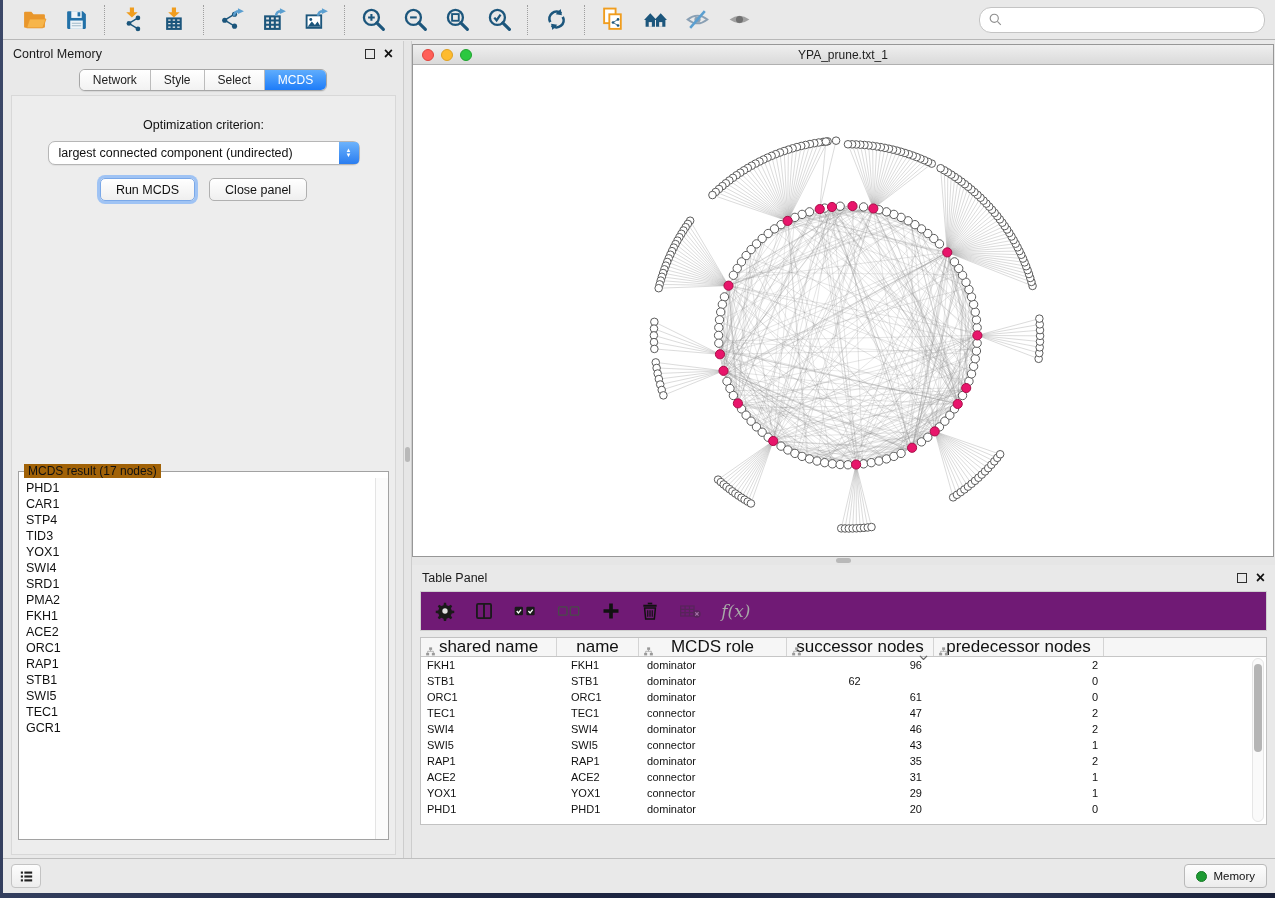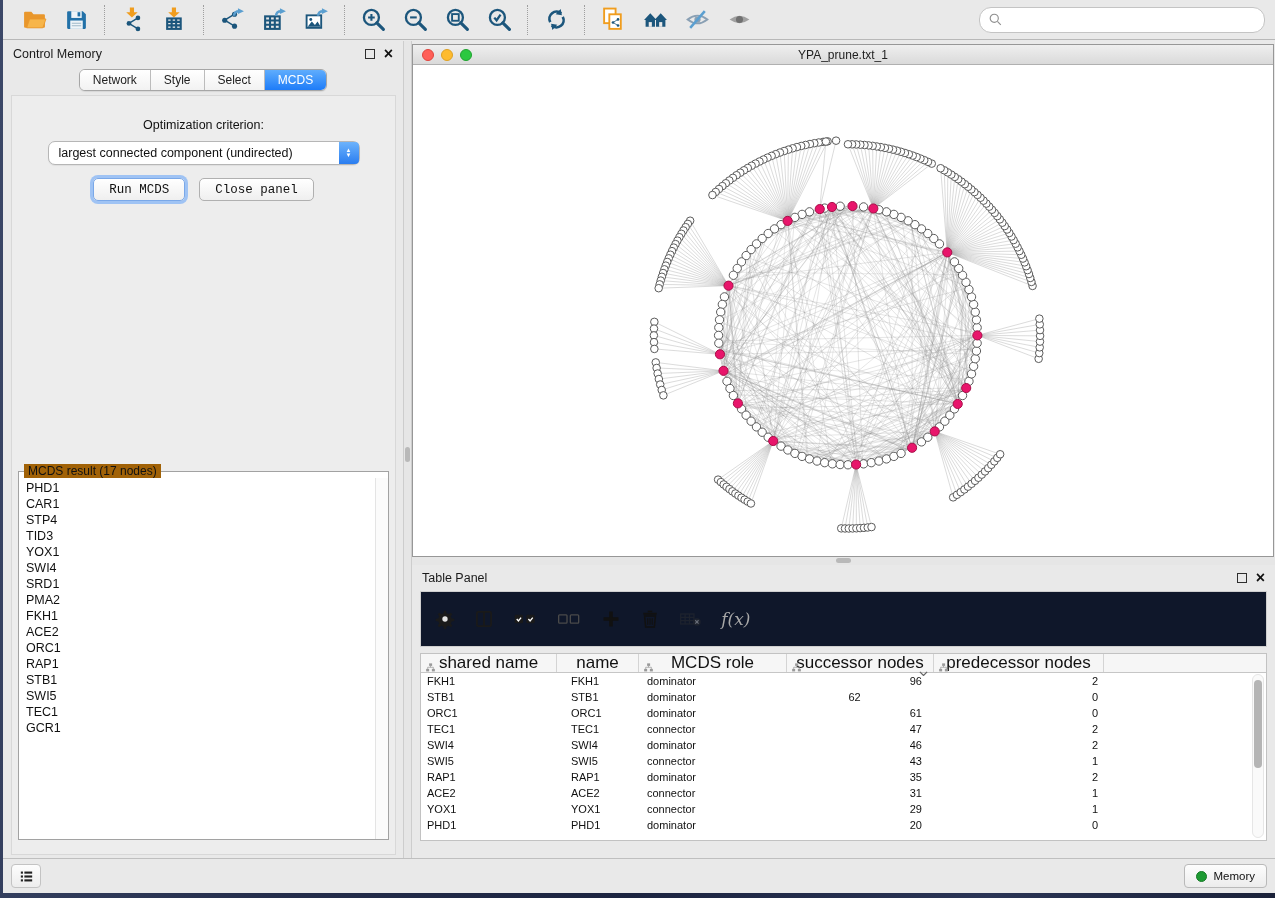--- a/index.html
+++ b/index.html
@@ -43,21 +43,21 @@
   .cp-tabs{display:flex;justify-content:center;margin-top:2px;position:relative;z-index:2}
   .cp-body{position:absolute;top:54px;left:8px;right:7px;bottom:3px;background:#ededed;border:1px solid #d8d8d8}
   .crit-label{text-align:center;margin-top:22px;font-size:12.5px;color:#111}
   .select{width:312px;height:24px;margin:9px auto 0;background:#fff;border:1px solid #b6b6b6;border-radius:7px;
           display:flex;align-items:center;cursor:pointer;box-shadow:0 1px 1px rgba(0,0,0,.06)}
   .select .val{flex:1;font-size:12.5px;padding-left:10px;color:#111;white-space:nowrap}
   .select .step{width:20px;height:22px;border-radius:0 4px 4px 0;background:linear-gradient(#6cb3fc,#2a7df0);
                 display:flex;flex-direction:column;align-items:center;justify-content:center;color:#fff;font-size:6px;line-height:5px}
   .btn-row{display:flex;justify-content:center;gap:14px;margin-top:13px}
   .mac-btn{height:23px;padding:0 15px;font-size:12.5px;color:#111;border:1px solid #b0b0b0;border-radius:5px;
-           background:linear-gradient(#ffffff,#efefef);cursor:pointer;font-family:Liberation Mono, monospace}
+           background:linear-gradient(#ffffff,#efefef);cursor:pointer;font-family:Liberation Sans, sans-serif}
   .mac-btn.focused{box-shadow:0 0 0 3px rgba(95,160,250,.55);border-color:#7aa8e8}
   fieldset.mcds-box{position:absolute;left:6px;right:6px;top:368px;bottom:14px;border:1px solid #a2a2a2;
                     background:#fff;padding:0}
   fieldset.mcds-box legend{font-size:12px;color:#111;background:#a16207;padding:0 4px;margin-left:5px}
   .mcds-list{position:absolute;left:0;right:13px;top:0;bottom:0;overflow:hidden;padding:2px 0 0 7px}
   .mcds-item{font-size:12.5px;line-height:16px;color:#111}
   .mcds-scroll{position:absolute;right:0;top:0;bottom:0;width:13px;background:#fbfbfb;border-left:1px solid #e4e4e4}
 
   
   .v-split{position:absolute;left:400px;top:0;width:9px;bottom:0;background:#e6e6e6;
@@ -75,21 +75,21 @@
   .light{width:12px;height:12px;border-radius:50%;cursor:pointer}
   .light.red{background:#ff5f58;border:1px solid #e0443e}
   .light.yellow{background:#febb2e;border:1px solid #dea123}
   .light.green{background:#2bc840;border:1px solid #1fa22f}
   .net-title{font-size:12px;color:#222}
   .net-canvas{position:absolute;top:21px;left:0;right:0;bottom:0;background:#fff}
   .net-canvas svg{width:100%;height:100%}
 
   
   .table-panel{position:absolute;left:0;right:0;top:524px;bottom:0;background:#e9e9e9}
-  .tp-toolbar{margin:0 8px;height:56px;background:#0f172a;border:1px solid #cfcfcf;
+  .tp-toolbar{margin:0 8px;height:40px;background:#701a75;border:1px solid #cfcfcf;
               display:flex;align-items:center;gap:19px;padding:0 14px}
   .tp-tool{background:none;border:none;cursor:pointer;display:flex;align-items:center;padding:0}
   .tp-tool svg{height:20px}
   .tp-tool.disabled{cursor:default}
   .fx{font-family:"DejaVu Serif",serif;font-style:italic;font-size:17px;color:#a8a8a8}
   .tp-table{position:relative;margin:6px 8px 0;height:188px;background:#fff;border:1px solid #c2c2c2;overflow:hidden}
   .t-head{display:flex;height:19px;background:#f6f6f6;border-bottom:1px solid #c6c6c6;font-size:17px;color:#111}
   .t-hcell{position:relative;display:flex;align-items:center;justify-content:center;border-right:1px solid #d4d4d4;gap:4px}
   .t-hcell .mini{position:absolute;left:4px;top:4px;width:11px;height:11px}
   .t-hcell .chev{position:absolute;right:5px;top:7px;width:9px;height:6px}

